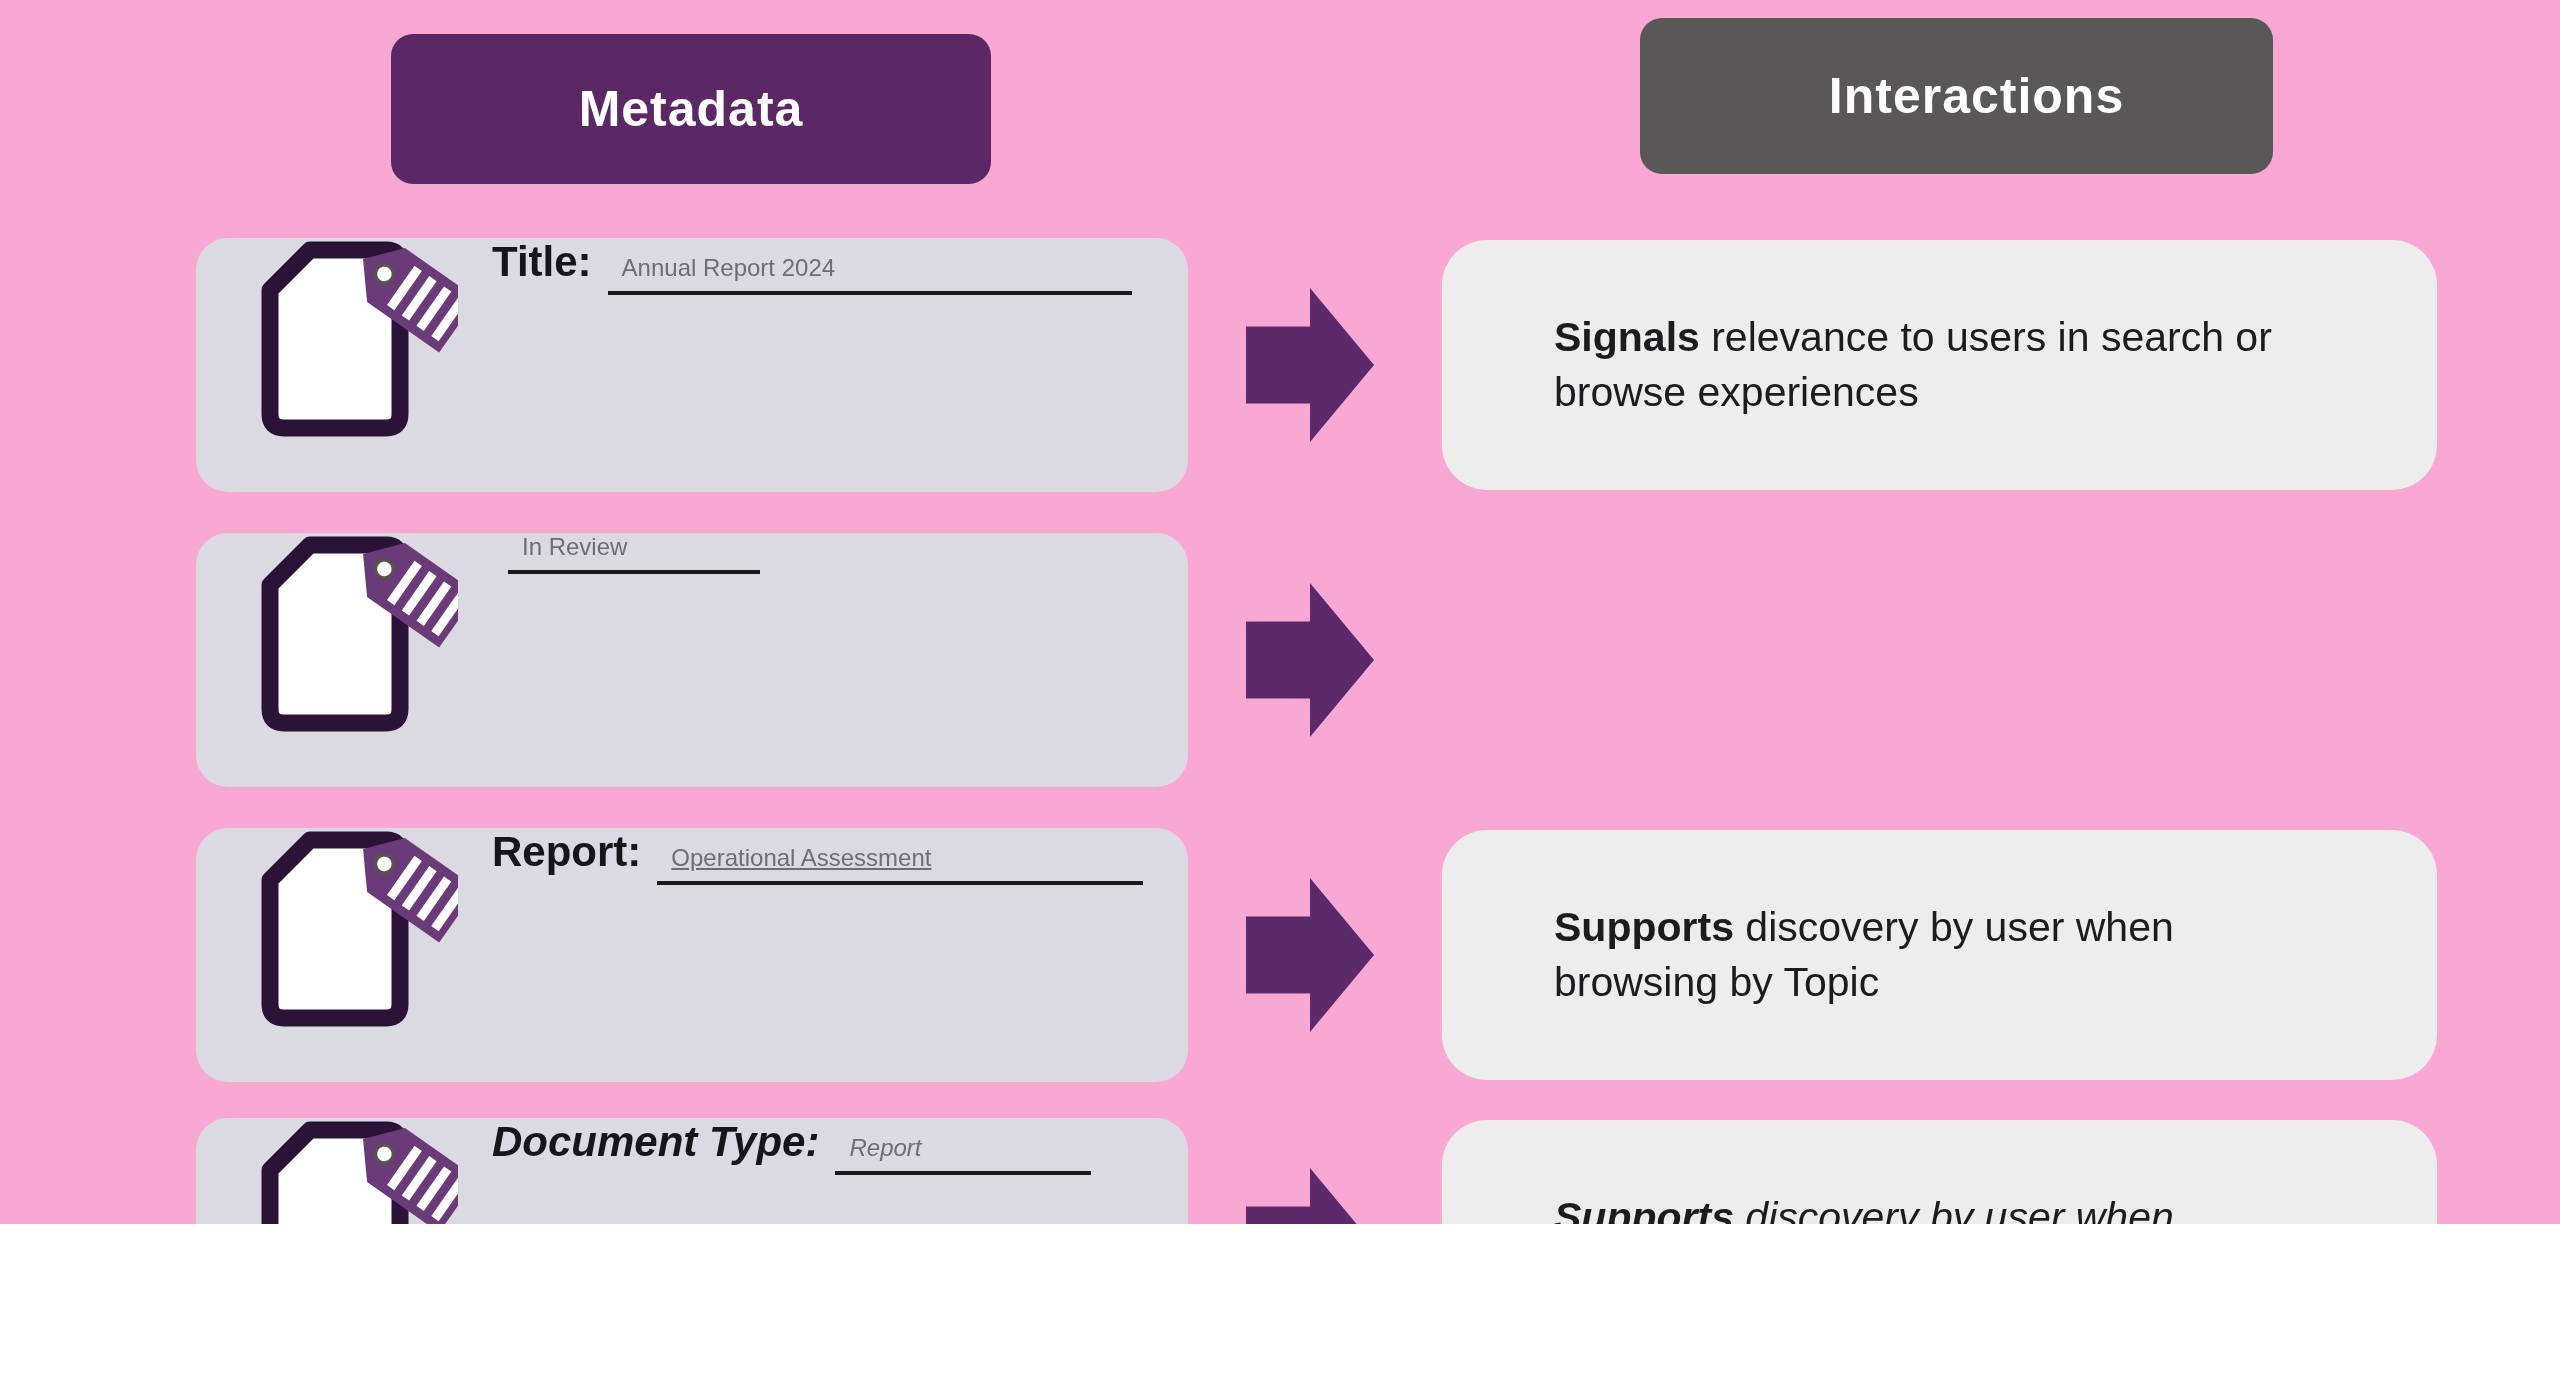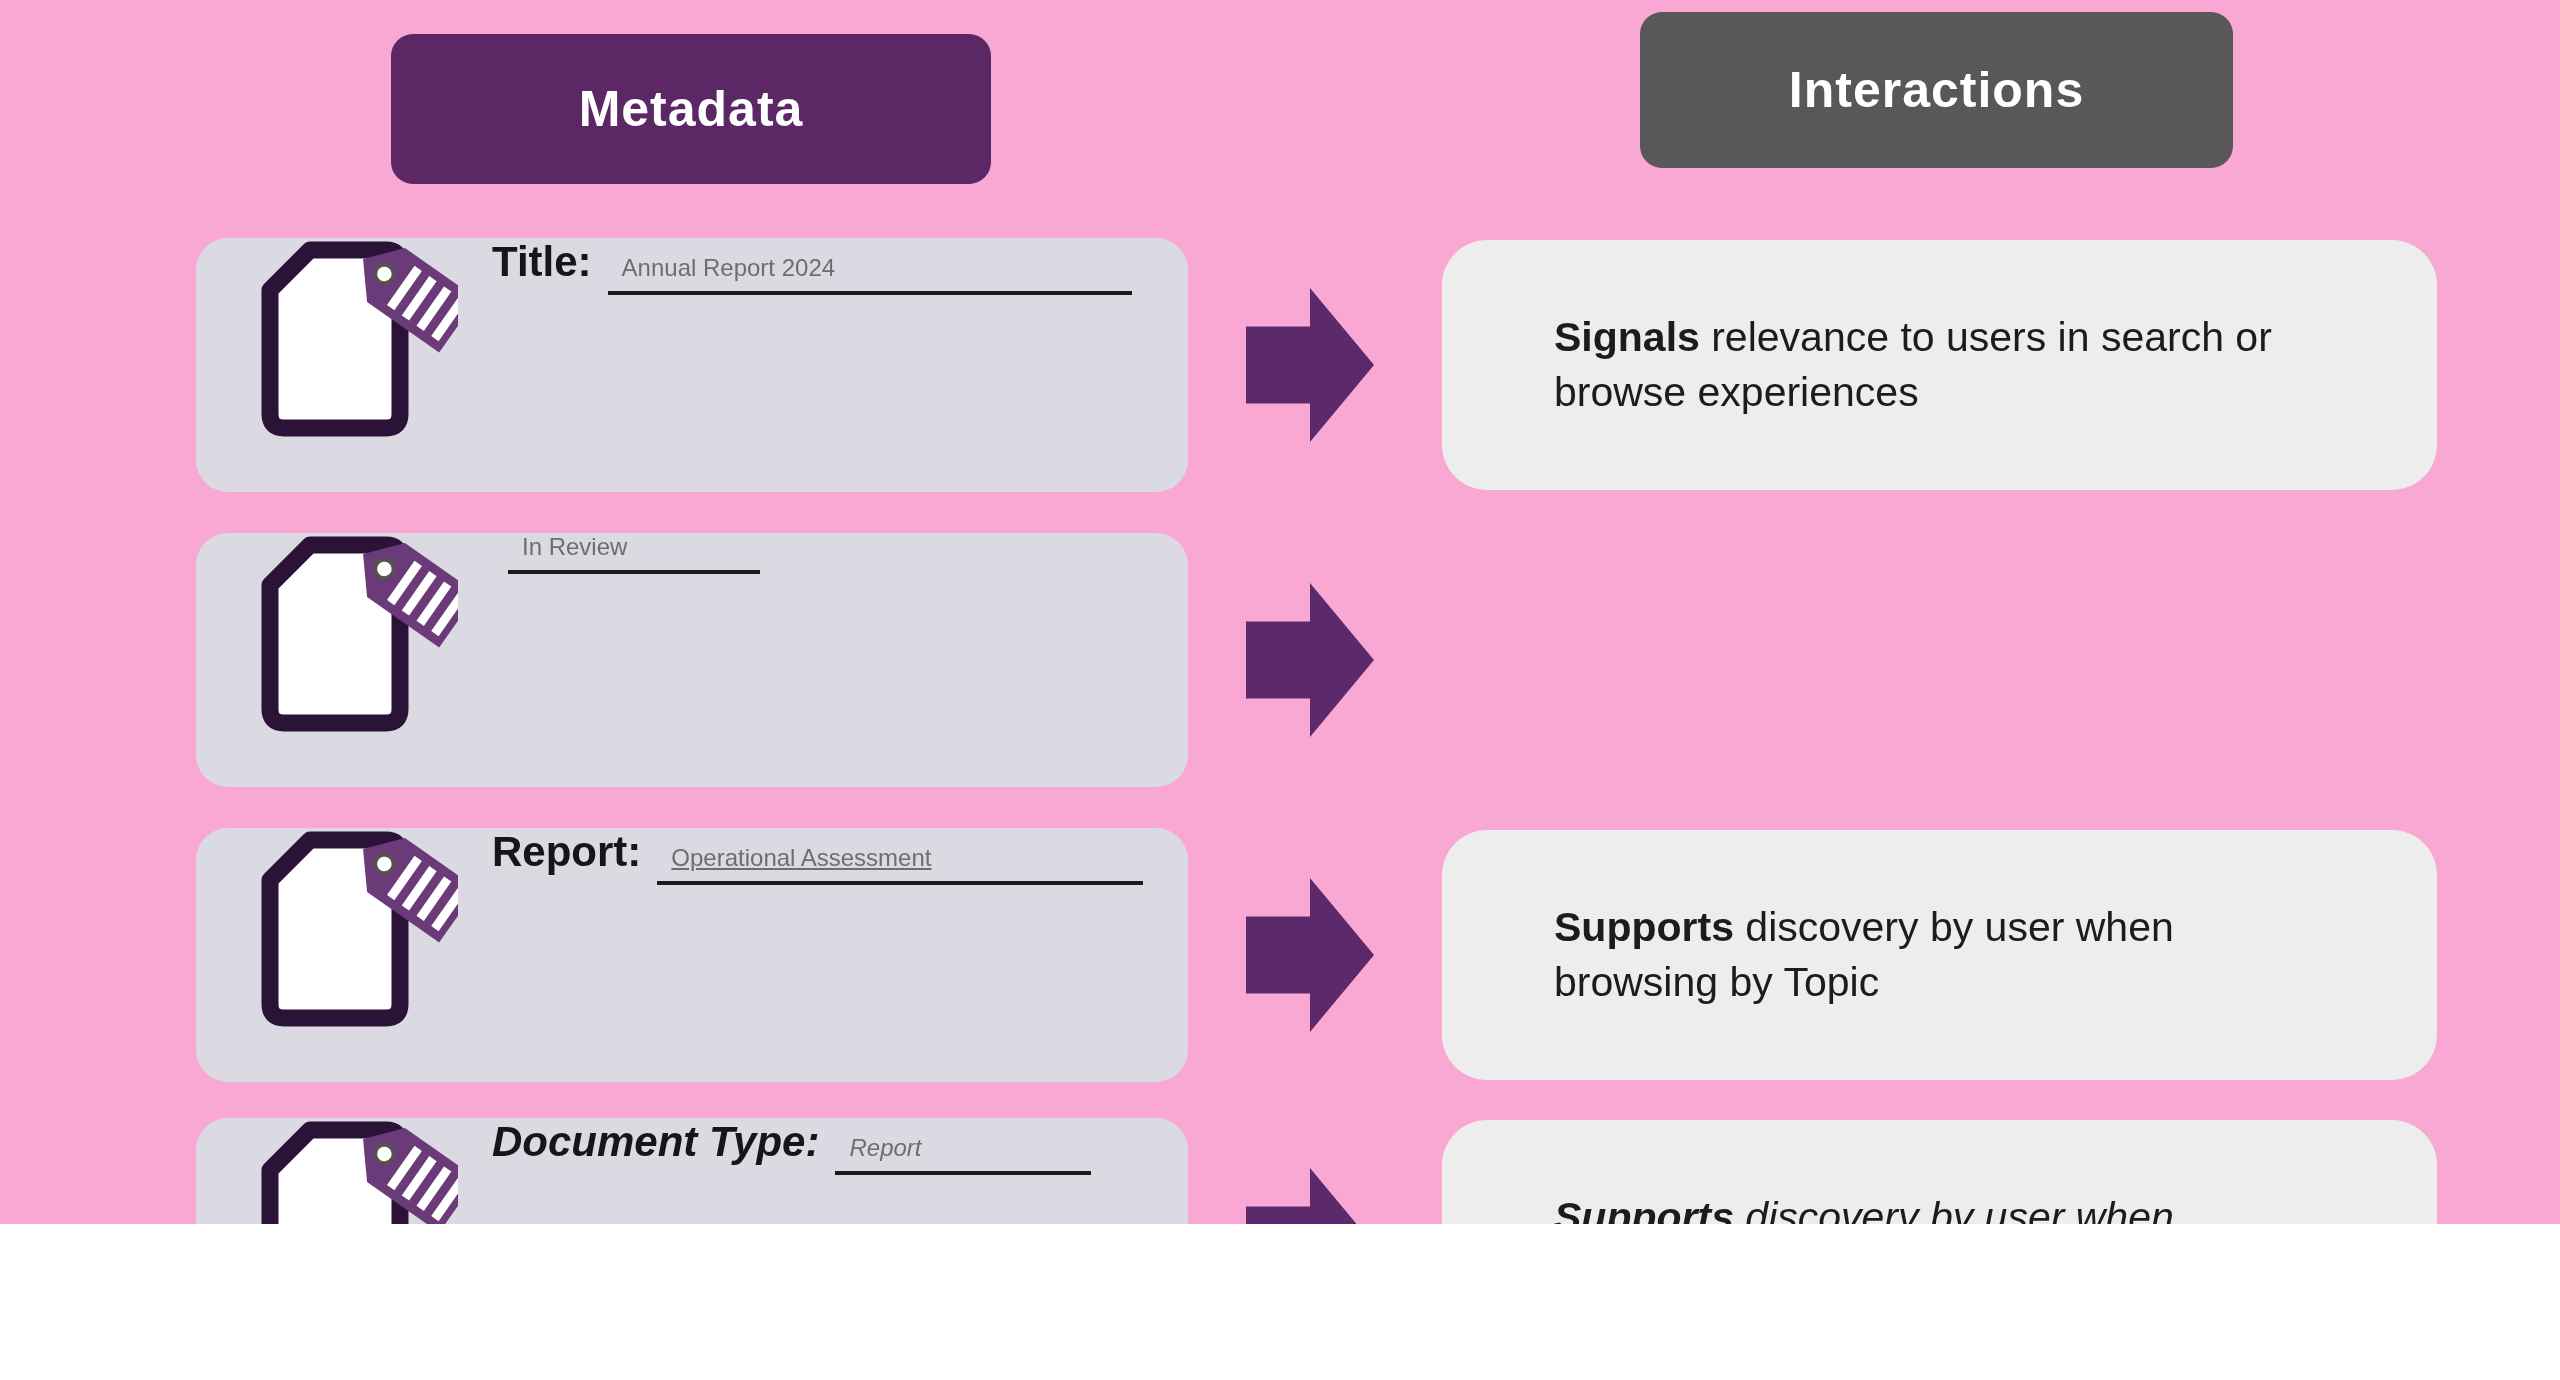--- a/index.html
+++ b/index.html
@@ -8,21 +8,21 @@
     font-family:"Liberation Sans", sans-serif; overflow:hidden;
   }
 
   
   .header-pill {
     position:absolute; display:flex; align-items:center; justify-content:center;
     color:#ffffff; font-weight:700; font-size:50px; letter-spacing:1px;
     border-radius:22px;
   }
   #metadata-header   { left:391px;  top:34px; width:600px; height:150px; background:#5C2765; }
-  #interactions-header{ left:1640px; top:12px; width:593px; height:156px; background:#595758; }
+  #interactions-header{ left:1640px; top:18px; width:593px; height:156px; background:#595758;padding-left:40px; }
 
   
   .row { position:absolute; left:0; width:2560px; height:254px; }
   .r1 { top:238px; } .r2 { top:533px; } .r3 { top:828px; } .r4 { top:1118px;font-style:italic; }
 
   
   .meta-card {
     position:absolute; left:196px; top:0; width:992px; height:254px;
     background:#DBD9E2; border-radius:32px;
     display:flex; padding-left:62px; box-sizing:border-box;

